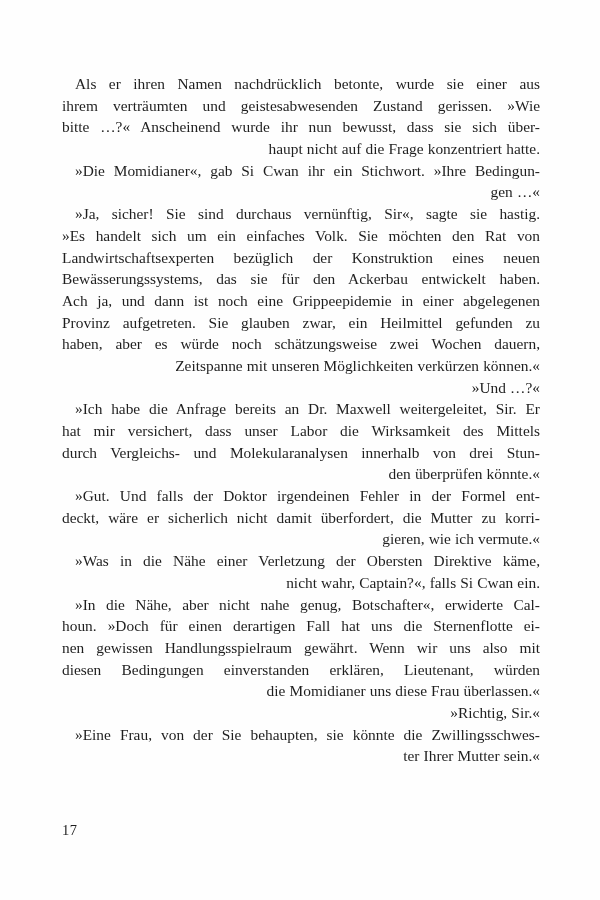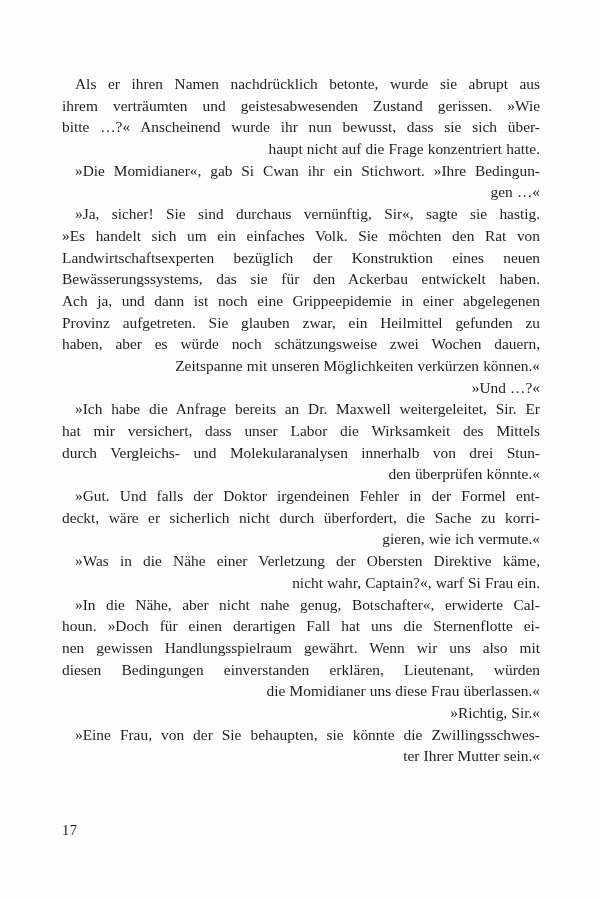--- a/index.html
+++ b/index.html
@@ -63,21 +63,21 @@
     letter-spacing: 0.5px;
   }
 </style>
 </head>
 <body style="background-color: rgb(254, 254, 254);">
 
 <div class="book-page" style="color: rgb(30, 30, 30);">
   <div class="page-text">
 
   <div class="paragraph">
-        <div class="line indent just">Als er ihren Namen nachdrücklich betonte, wurde sie abrupt aus</div>
+        <div class="line indent just">Als er ihren Namen nachdrücklich betonte, wurde sie einer aus</div>
         <div class="line just">ihrem verträumten und geistesabwesenden Zustand gerissen. »Wie</div>
         <div class="line just">bitte …?« Anscheinend wurde ihr nun bewusst, dass sie sich über-</div>
         <div class="line last">haupt nicht auf die Frage konzentriert hatte.</div>
       </div>
       <div class="paragraph">
         <div class="line indent just">»Die Momidianer«, gab Si Cwan ihr ein Stichwort. »Ihre Bedingun-</div>
         <div class="line last">gen …«</div>
       </div>
       <div class="paragraph">
         <div class="line indent just">»Ja, sicher! Sie sind durchaus vernünftig, Sir«, sagte sie hastig.</div>
@@ -93,26 +93,26 @@
         <div class="line indent last">»Und …?«</div>
       </div>
       <div class="paragraph">
         <div class="line indent just">»Ich habe die Anfrage bereits an Dr. Maxwell weitergeleitet, Sir. Er</div>
         <div class="line just">hat mir versichert, dass unser Labor die Wirksamkeit des Mittels</div>
         <div class="line just">durch Vergleichs- und Molekularanalysen innerhalb von drei Stun-</div>
         <div class="line last">den überprüfen könnte.«</div>
       </div>
       <div class="paragraph">
         <div class="line indent just">»Gut. Und falls der Doktor irgendeinen Fehler in der Formel ent-</div>
-        <div class="line just">deckt, wäre er sicherlich nicht durch überfordert, die Sache zu korri-</div>
+        <div class="line just">deckt, wäre er sicherlich nicht damit überfordert, die Mutter zu korri-</div>
         <div class="line last">gieren, wie ich vermute.«</div>
       </div>
       <div class="paragraph">
         <div class="line indent just">»Was in die Nähe einer Verletzung der Obersten Direktive käme,</div>
-        <div class="line last">nicht wahr, Captain?«, warf Si Frau ein.</div>
+        <div class="line last">nicht wahr, Captain?«, falls Si Cwan ein.</div>
       </div>
       <div class="paragraph">
         <div class="line indent just">»In die Nähe, aber nicht nahe genug, Botschafter«, erwiderte Cal-</div>
         <div class="line just">houn. »Doch für einen derartigen Fall hat uns die Sternenflotte ei-</div>
         <div class="line just">nen gewissen Handlungsspielraum gewährt. Wenn wir uns also mit</div>
         <div class="line just">diesen Bedingungen einverstanden erklären, Lieutenant, würden</div>
         <div class="line last">die Momidianer uns diese Frau überlassen.«</div>
       </div>
       <div class="paragraph">
         <div class="line indent last">»Richtig, Sir.«</div>

